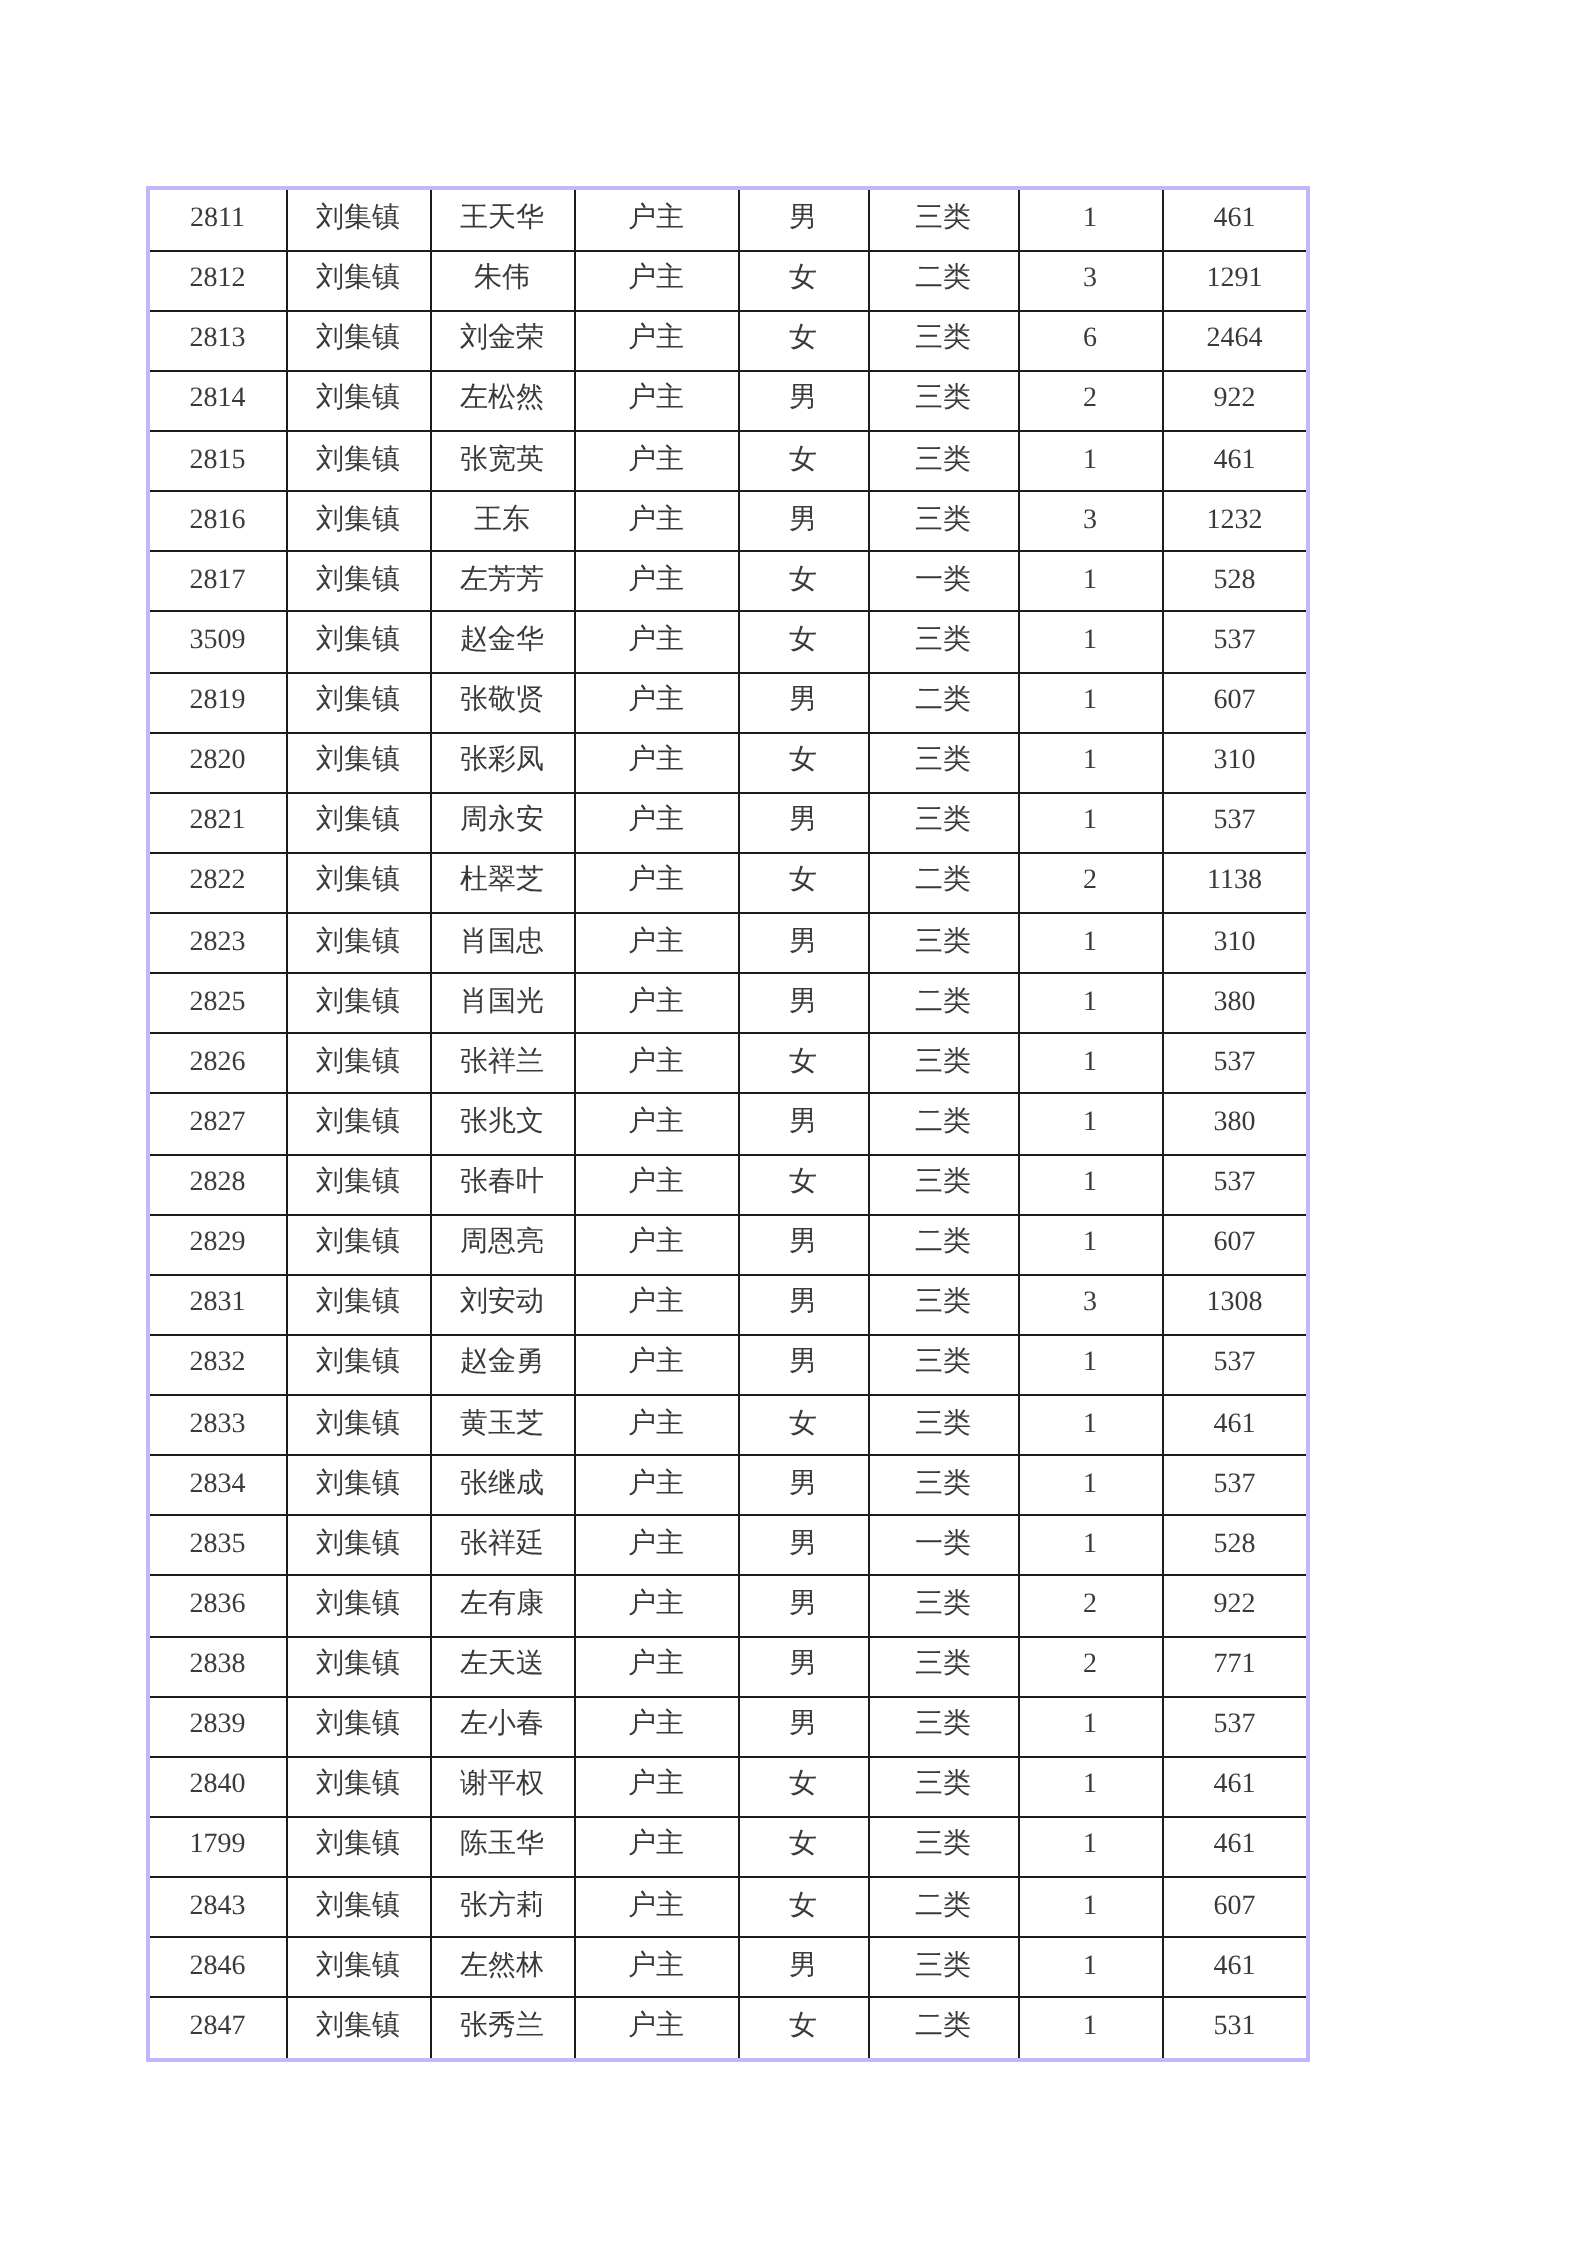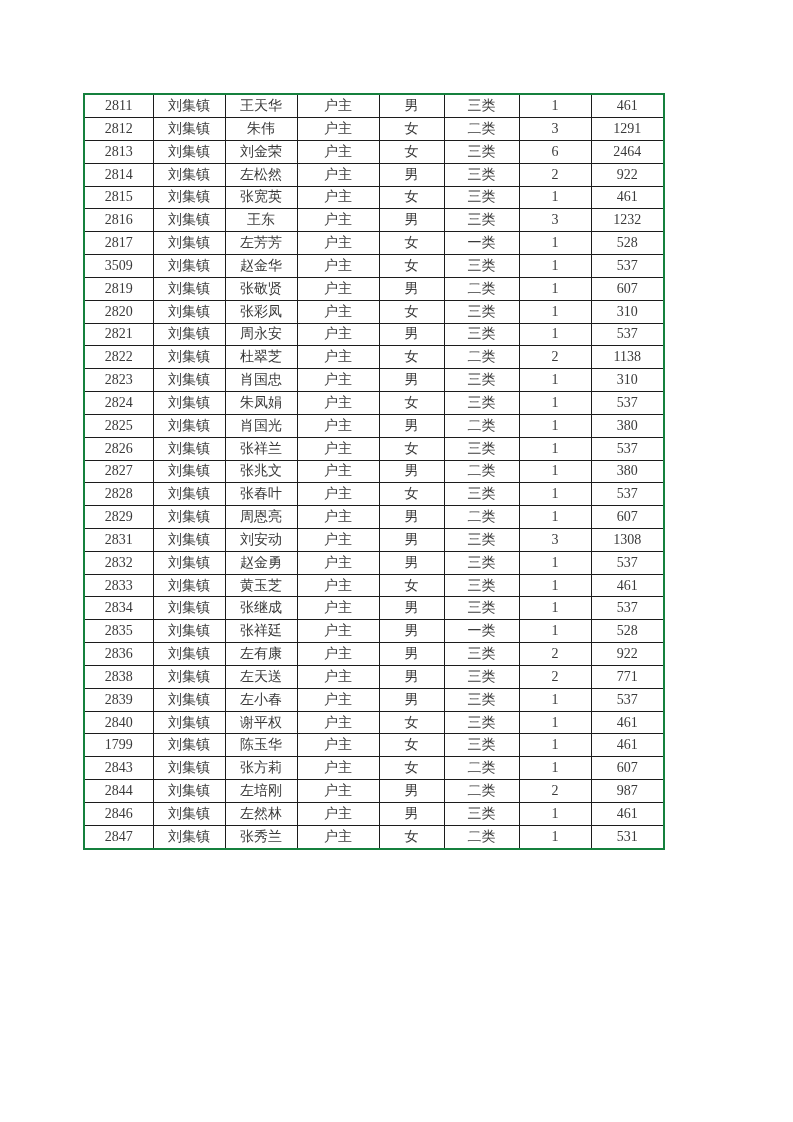--- a/index.html
+++ b/index.html
@@ -10,27 +10,27 @@
   .page {
     position: relative;
     width: 793px;
     height: 1122px;
     background: #ffffff;
     font-family: "Liberation Serif", "DejaVu Serif", serif;
     overflow: hidden;
   }
   .doc-table {
     position: absolute;
-    left: 83px;
+    left: 73px;
     top: 93px;
     width: 580px;
-    height: 757px;
+    height: 938px;
     border-collapse: collapse;
     table-layout: fixed;
-    border: 2px solid #15803d;
+    border: 2px solid #c4b5fd;
   }
   .doc-table td {
     border: 1px solid #1c1c1c;
     text-align: center;
     vertical-align: middle;
     font-size: 14px;
     color: #3a3a3a;
     padding: 0;
     white-space: nowrap;
     overflow: hidden;
@@ -177,30 +177,20 @@
           <td>2823</td>
           <td>刘集镇</td>
           <td>肖国忠</td>
           <td>户主</td>
           <td>男</td>
           <td>三类</td>
           <td>1</td>
           <td>310</td>
         </tr>
         <tr>
-          <td>2824</td>
-          <td>刘集镇</td>
-          <td>朱凤娟</td>
-          <td>户主</td>
-          <td>女</td>
-          <td>三类</td>
-          <td>1</td>
-          <td>537</td>
-        </tr>
-        <tr>
           <td>2825</td>
           <td>刘集镇</td>
           <td>肖国光</td>
           <td>户主</td>
           <td>男</td>
           <td>二类</td>
           <td>1</td>
           <td>380</td>
         </tr>
         <tr>
@@ -345,30 +335,20 @@
         </tr>
         <tr>
           <td>2843</td>
           <td>刘集镇</td>
           <td>张方莉</td>
           <td>户主</td>
           <td>女</td>
           <td>二类</td>
           <td>1</td>
           <td>607</td>
-        </tr>
-        <tr>
-          <td>2844</td>
-          <td>刘集镇</td>
-          <td>左培刚</td>
-          <td>户主</td>
-          <td>男</td>
-          <td>二类</td>
-          <td>2</td>
-          <td>987</td>
         </tr>
         <tr>
           <td>2846</td>
           <td>刘集镇</td>
           <td>左然林</td>
           <td>户主</td>
           <td>男</td>
           <td>三类</td>
           <td>1</td>
           <td>461</td>

